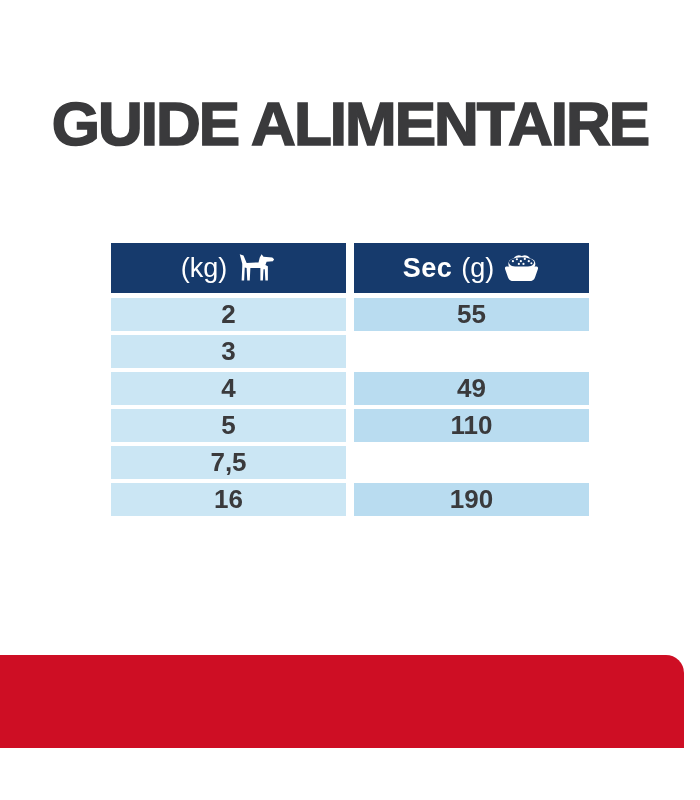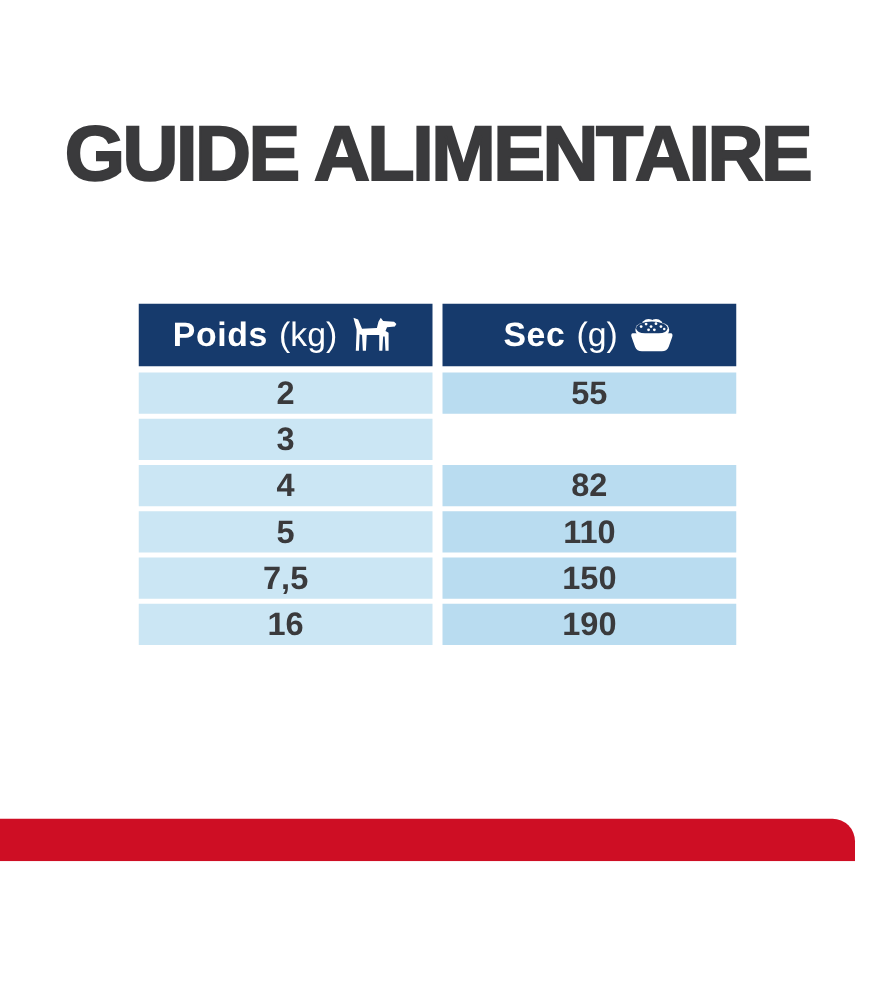--- a/index.html
+++ b/index.html
@@ -11,21 +11,21 @@
     --accent_red: #ce0e24;
     --page_bg: #ffffff;
   }
   * { margin: 0; padding: 0; box-sizing: border-box; }
   html, body { background: #ffffff; }
   body { font-family: "Liberation Sans", "DejaVu Sans", sans-serif; }
 
   .page {
     position: relative;
     width: 700px;
-    height: 689px;
+    height: 800px;
     background: var(--page_bg);
     overflow: hidden;
   }
 
   .title {
     position: absolute;
     top: 88px;
     left: 0;
     width: 700px;
     text-align: center;
@@ -97,21 +97,20 @@
 <body>
 
 <div class="page">
 
   <h1 class="title">GUIDE ALIMENTAIRE</h1>
 
   <div class="feeding-table">
 
     <div class="thead">
       <div class="th">
-        <span class="bold">Poids</span>
         <span class="unit">(kg)</span>
         <svg width="40" height="28" viewBox="0 0 64 44" aria-hidden="true">
           <path fill="#ffffff" d="M6 0 L12 2 L17 14 L36 13 L38 5 L41 0 L44 4 L58 5 L61 8 L59 11 L49 12 L47 17 L51 19 L51 42 L47 42 L46 24 L44 24 L43 42 L39 42 L39 22 L23 22 L22 42 L18 42 L17 22 L14 21 L13 42 L9 42 L10 19 L10 15 Z"></path>
         </svg>
       </div>
       <div class="th">
         <span class="bold">Sec</span>
         <span class="unit">(g)</span>
         <svg width="37" height="27" viewBox="0 0 56 40" aria-hidden="true">
           <g>
@@ -137,29 +136,28 @@
     <div class="tbody">
       <div class="trow">
         <div class="td left">2</div>
         <div class="td right">55</div>
       </div>
       <div class="trow">
         <div class="td left">3</div>
       </div>
       <div class="trow">
         <div class="td left">4</div>
-        <div class="td right">82</div>
+        <div class="td right">49</div>
       </div>
       <div class="trow">
         <div class="td left">5</div>
         <div class="td right">110</div>
       </div>
       <div class="trow">
         <div class="td left">7,5</div>
-        <div class="td right">150</div>
       </div>
       <div class="trow">
         <div class="td left">16</div>
         <div class="td right">190</div>
       </div>
       <div class="trow">
       </div>
     </div>
   </div>
 

